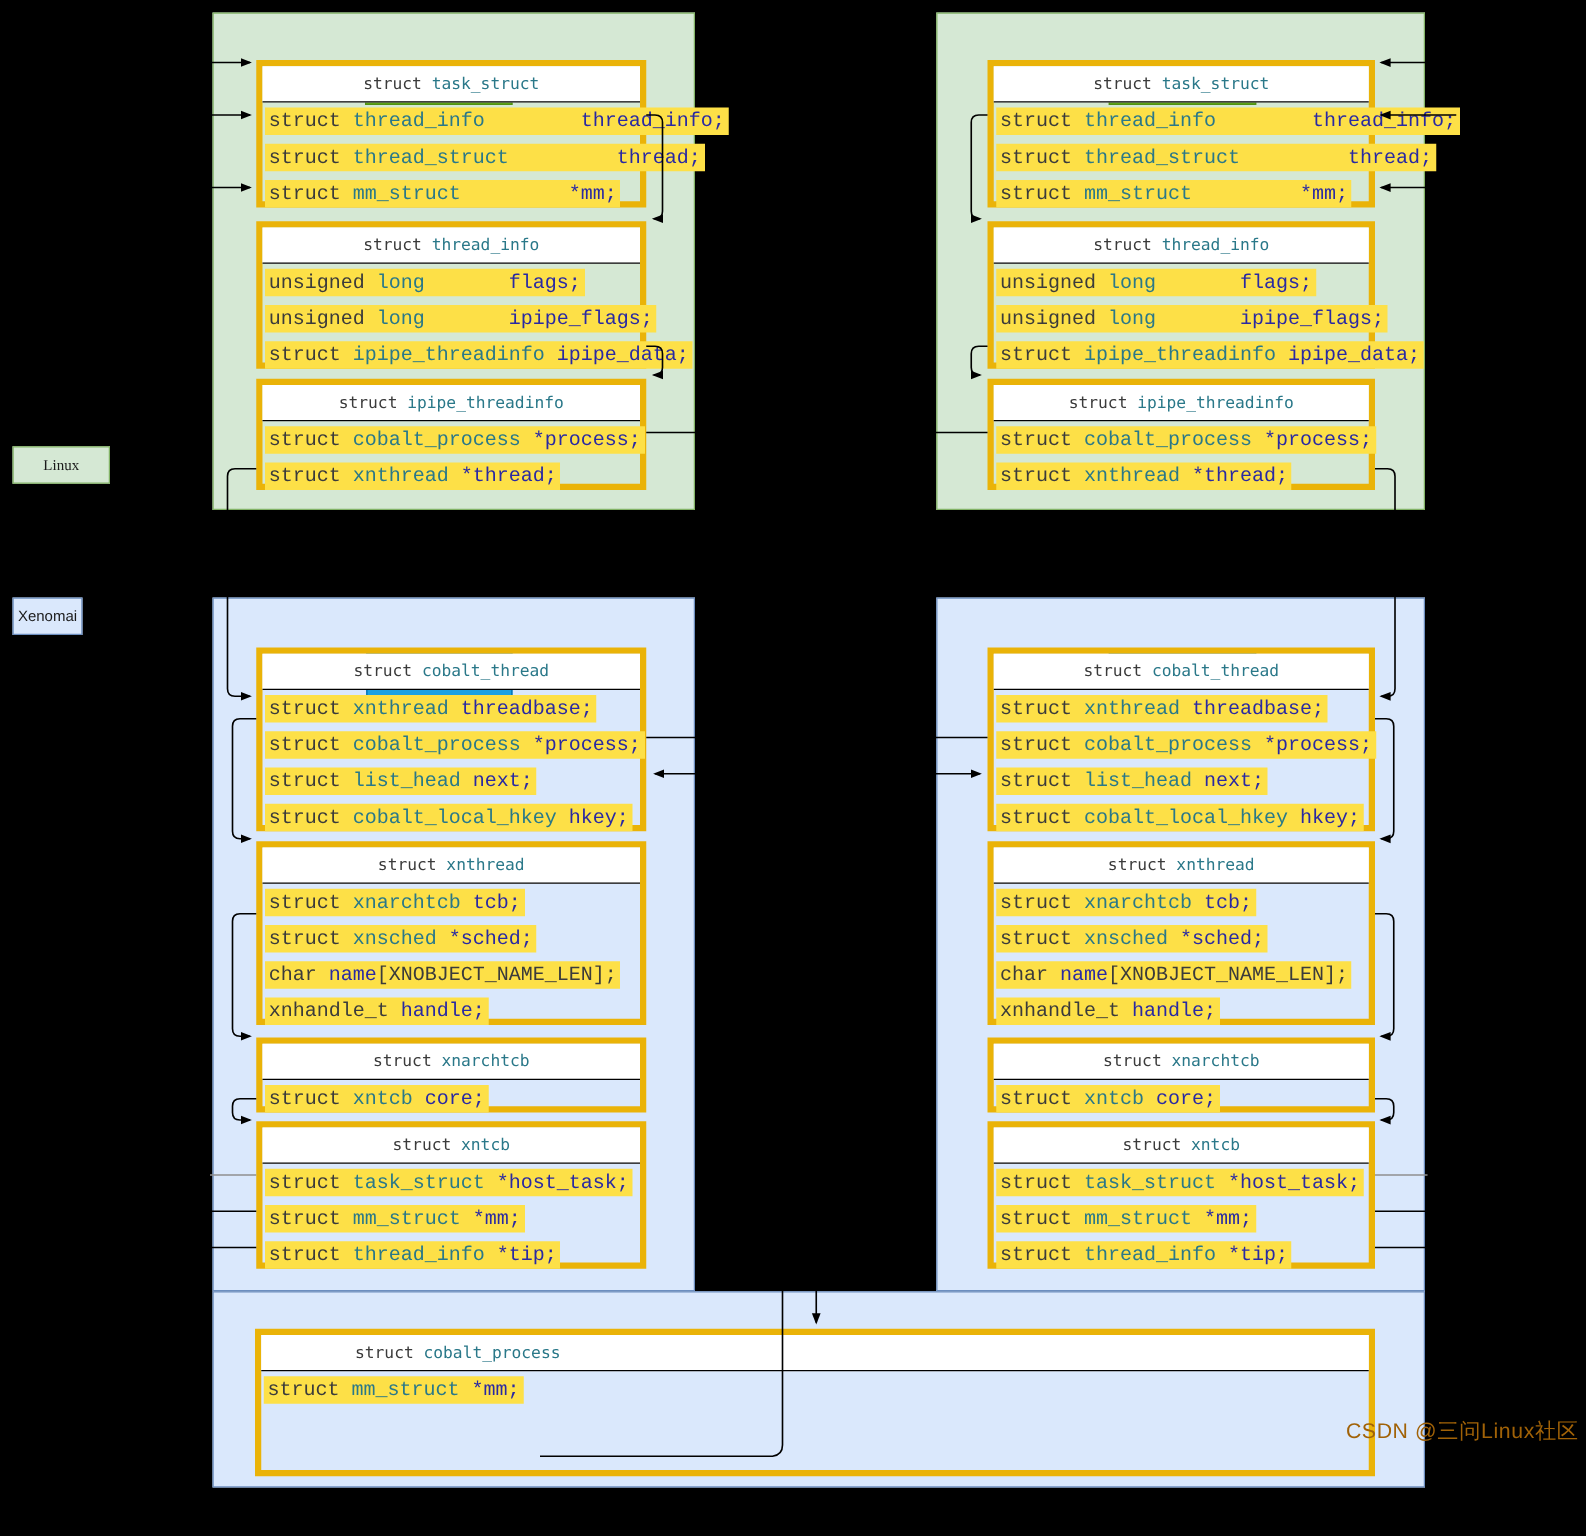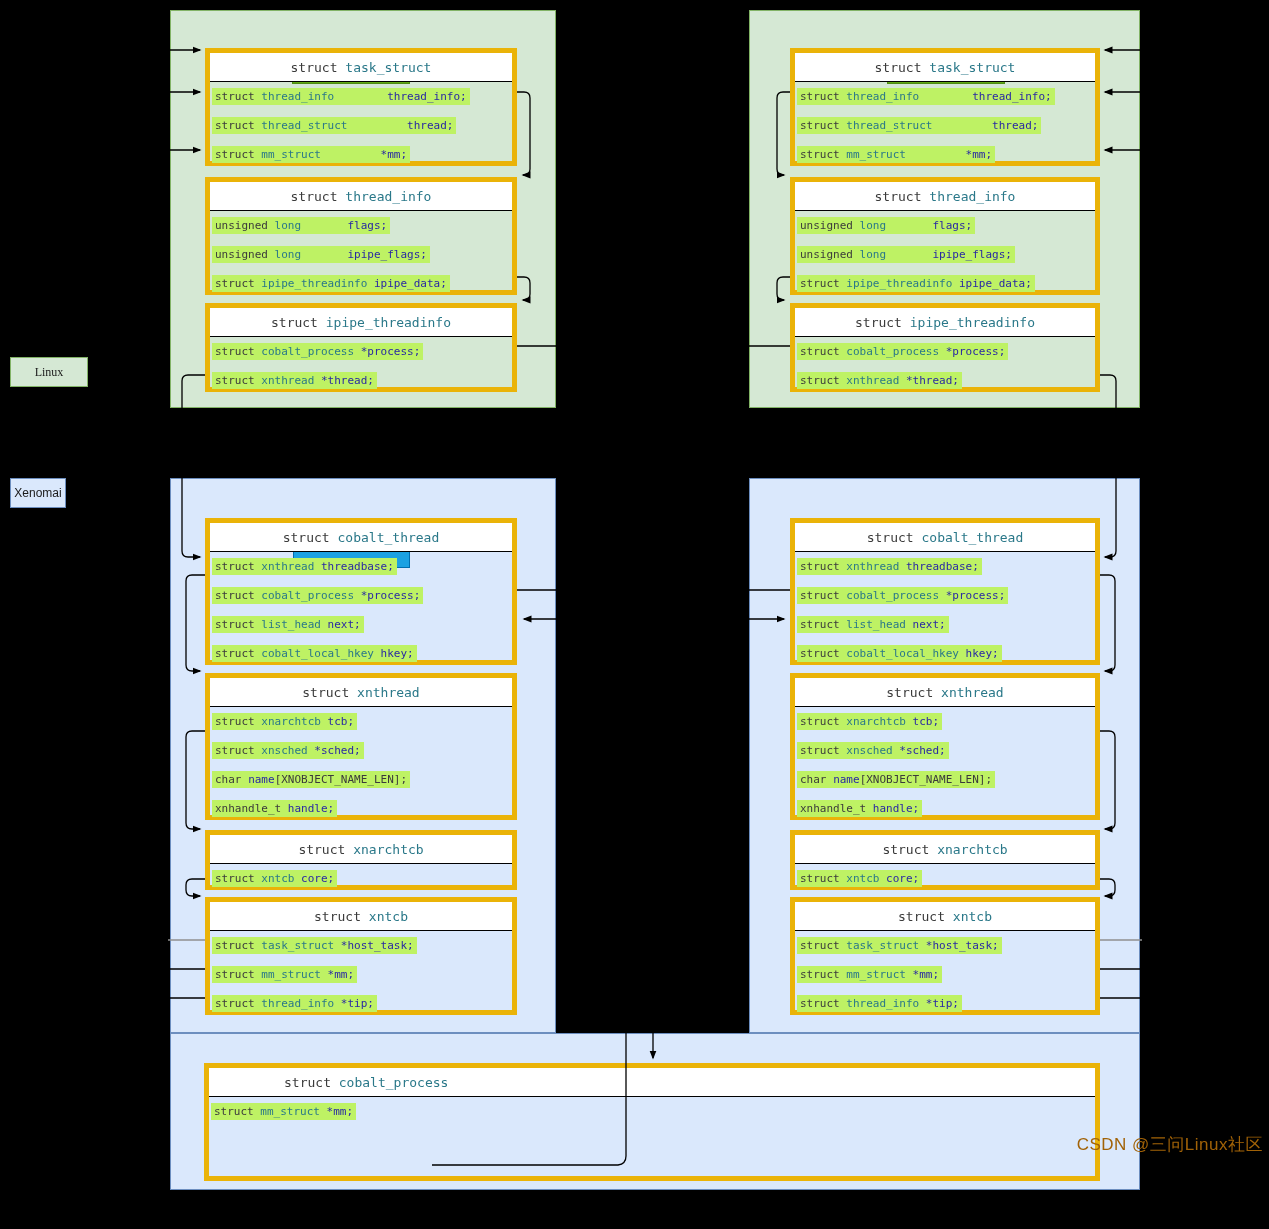--- a/index.html
+++ b/index.html
@@ -8,21 +8,21 @@
   .panel{position:absolute;box-sizing:border-box;border:1px solid;}
   .tab{position:absolute;box-sizing:border-box;border:1px solid;display:flex;align-items:center;
        justify-content:center;font-family:"Liberation Sans","DejaVu Sans",sans-serif;font-size:13px;margin-top:44px;}
   .sidelabel{position:absolute;box-sizing:border-box;border:1px solid;display:flex;align-items:center;
        justify-content:center;font-family:"Liberation Sans","DejaVu Sans",sans-serif;font-size:12px;color:#1a1a1a;}
   .sbox{position:absolute;box-sizing:border-box;border:5px solid #eab308;background:transparent;}
   .shead{box-sizing:border-box;height:29px;background:#fff;border-bottom:1px solid #000;
          display:flex;align-items:center;justify-content:center;font-size:13px;white-space:pre;}
   .shead.leftpad{justify-content:flex-start;}
   .srow{box-sizing:border-box;height:29px;display:flex;align-items:center;padding-left:2px;}
-  .strip{background:#bef264;white-space:pre;font-size:11px;padding:2px 3px;}
+  .strip{background:#fde047;white-space:pre;font-size:16px;padding:2px 3px;font-family:Liberation Mono, monospace;}
   .seg-k{color:#3b3b3b;} .seg-t{color:#2a7889;} .seg-m{color:#2929a3;} .seg-s{color:#3b3b3b;}
   #wires{position:absolute;left:0;top:0;pointer-events:none;}
   #watermark{position:absolute;right:6px;top:1133px;color:#a16207;font-size:17px;
              font-family:"Liberation Sans","DejaVu Sans",sans-serif;letter-spacing:.5px;}
 </style>
 </head>
 <body>
 
 <div id="canvas">
   <div id="panels">

